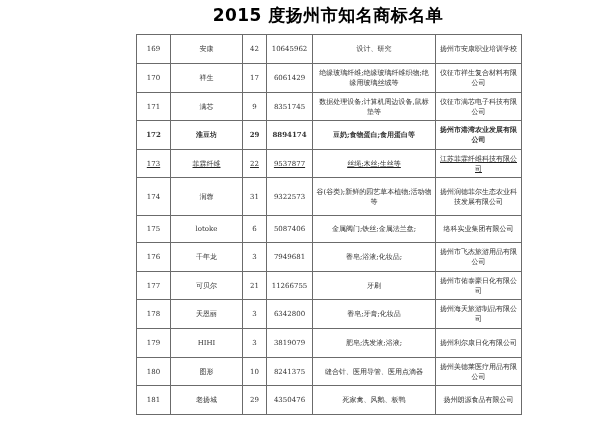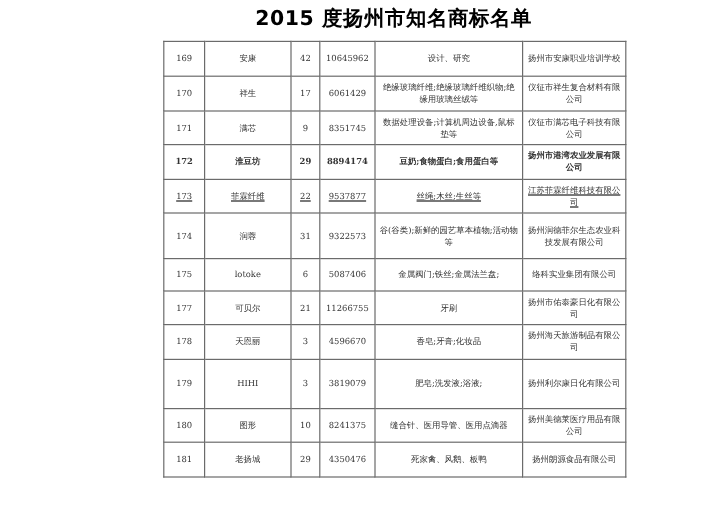--- a/index.html
+++ b/index.html
@@ -76,37 +76,45 @@
         <td class="c-owner">扬州润德菲尔生态农业科技发展有限公司</td>
       </tr>
       <tr style="height: 27px;">
         <td class="c-no">175</td>
         <td class="c-mark">lotoke</td>
         <td class="c-cls">6</td>
         <td class="c-reg">5087406</td>
         <td class="c-goods">金属阀门;铁丝;金属法兰盘;</td>
         <td class="c-owner">络科实业集团有限公司</td>
       </tr>
+      <tr style="height: 29px;">
+        <td class="c-no">176</td>
+        <td class="c-mark">千年龙</td>
+        <td class="c-cls">3</td>
+        <td class="c-reg">7949681</td>
+        <td class="c-goods">香皂;浴液;化妆品;</td>
+        <td class="c-owner">扬州市飞杰旅游用品有限公司</td>
+      </tr>
       <tr style="height: 28px;">
         <td class="c-no">177</td>
         <td class="c-mark">可贝尔</td>
         <td class="c-cls">21</td>
         <td class="c-reg">11266755</td>
         <td class="c-goods">牙刷</td>
         <td class="c-owner">扬州市佑泰豪日化有限公司</td>
       </tr>
       <tr style="height: 29px;">
         <td class="c-no">178</td>
         <td class="c-mark">天恩丽</td>
         <td class="c-cls">3</td>
-        <td class="c-reg">4596670</td>
+        <td class="c-reg">6342800</td>
         <td class="c-goods">香皂;牙膏;化妆品</td>
         <td class="c-owner">扬州海天旅游制品有限公司</td>
       </tr>
-      <tr style="height: 41px;">
+      <tr style="height: 29px;">
         <td class="c-no">179</td>
         <td class="c-mark">HIHI</td>
         <td class="c-cls">3</td>
         <td class="c-reg">3819079</td>
         <td class="c-goods">肥皂;洗发液;浴液;</td>
         <td class="c-owner">扬州利尔康日化有限公司</td>
       </tr>
       <tr style="height: 28px;">
         <td class="c-no">180</td>
         <td class="c-mark">图形</td>

